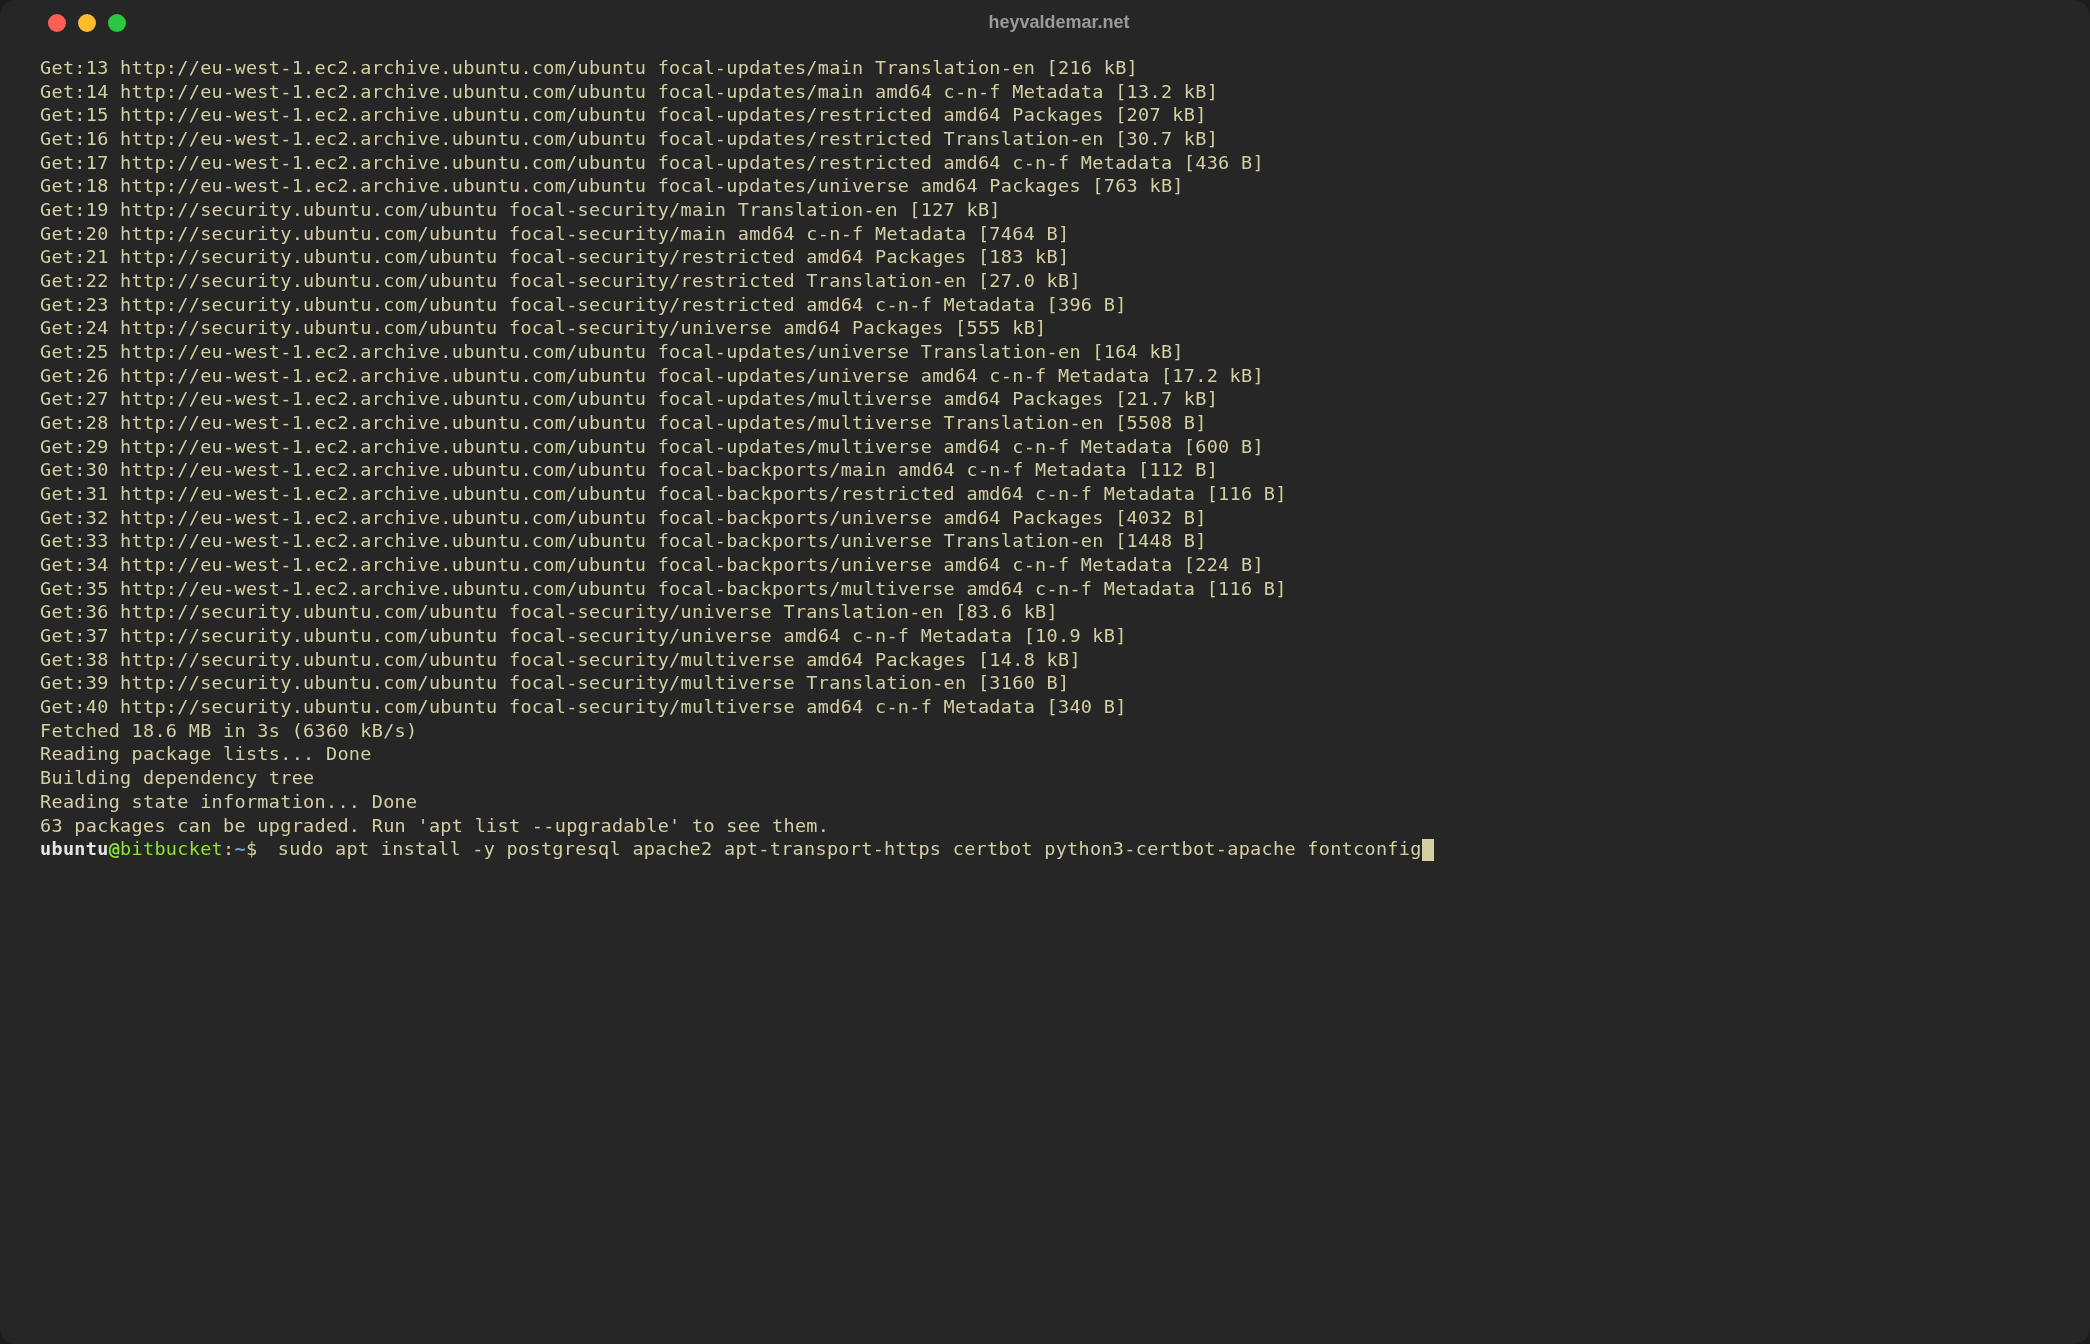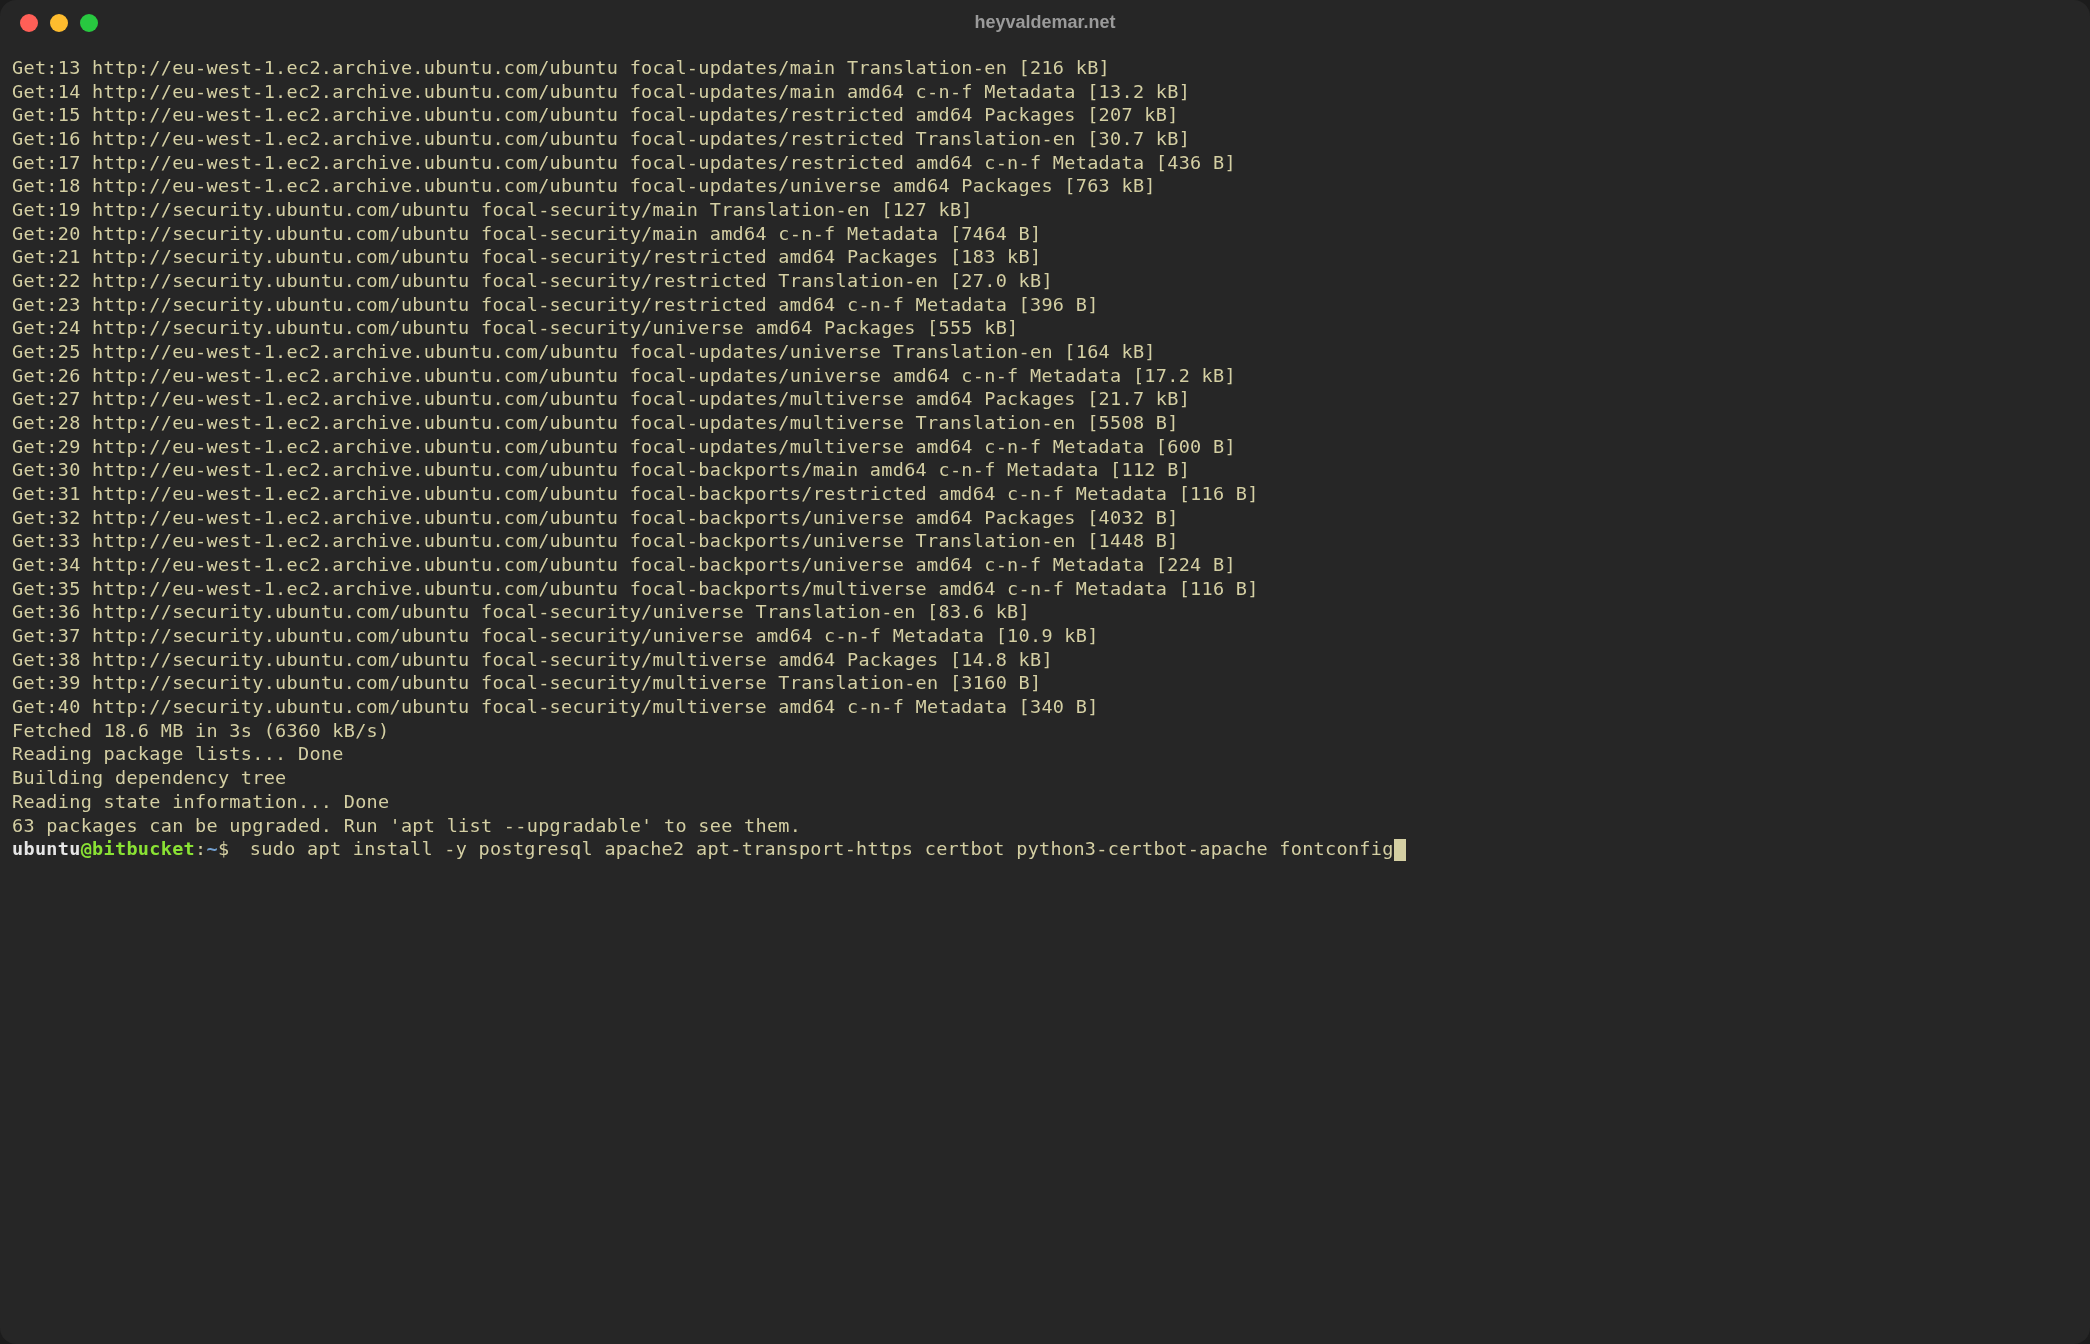--- a/index.html
+++ b/index.html
@@ -19,20 +19,21 @@
     }
     .terminal-window {
       background: #262626;
       border-radius: 16px;
       margin: 0;
       width: 100%;
       height: 100%;
       display: flex;
       flex-direction: column;
       overflow: hidden;
+      padding-left: 28px;
     }
     .titlebar {
       height: 46px;
       display: flex;
       align-items: center;
       padding: 0 20px;
       position: relative;
     }
     .traffic-lights {
       display: flex;
@@ -65,21 +66,21 @@
       overflow: hidden;
       letter-spacing: 0.3px;
     }
     .line {
       display: block;
     }
     .prompt-line {
       display: block;
     }
     .prompt-user { color: #e5e5e5; font-weight: bold; }
-    .prompt-host { color: #8ae234; font-weight: bold; }
+    .prompt-host { color: #8ae234; font-weight: normal; }
     .prompt-at { color: #8ae234; font-weight: bold; }
     .prompt-colon { color: #d4cfa3; }
     .prompt-path { color: #729fcf; font-weight: bold; }
     .prompt-dollar { color: #d4cfa3; }
     .cmd { color: #d4cfa3; margin-left: 9px; }
     .cursor {
       display: inline-block;
       width: 12px;
       height: 22px;
       background: #d4cfa3;

